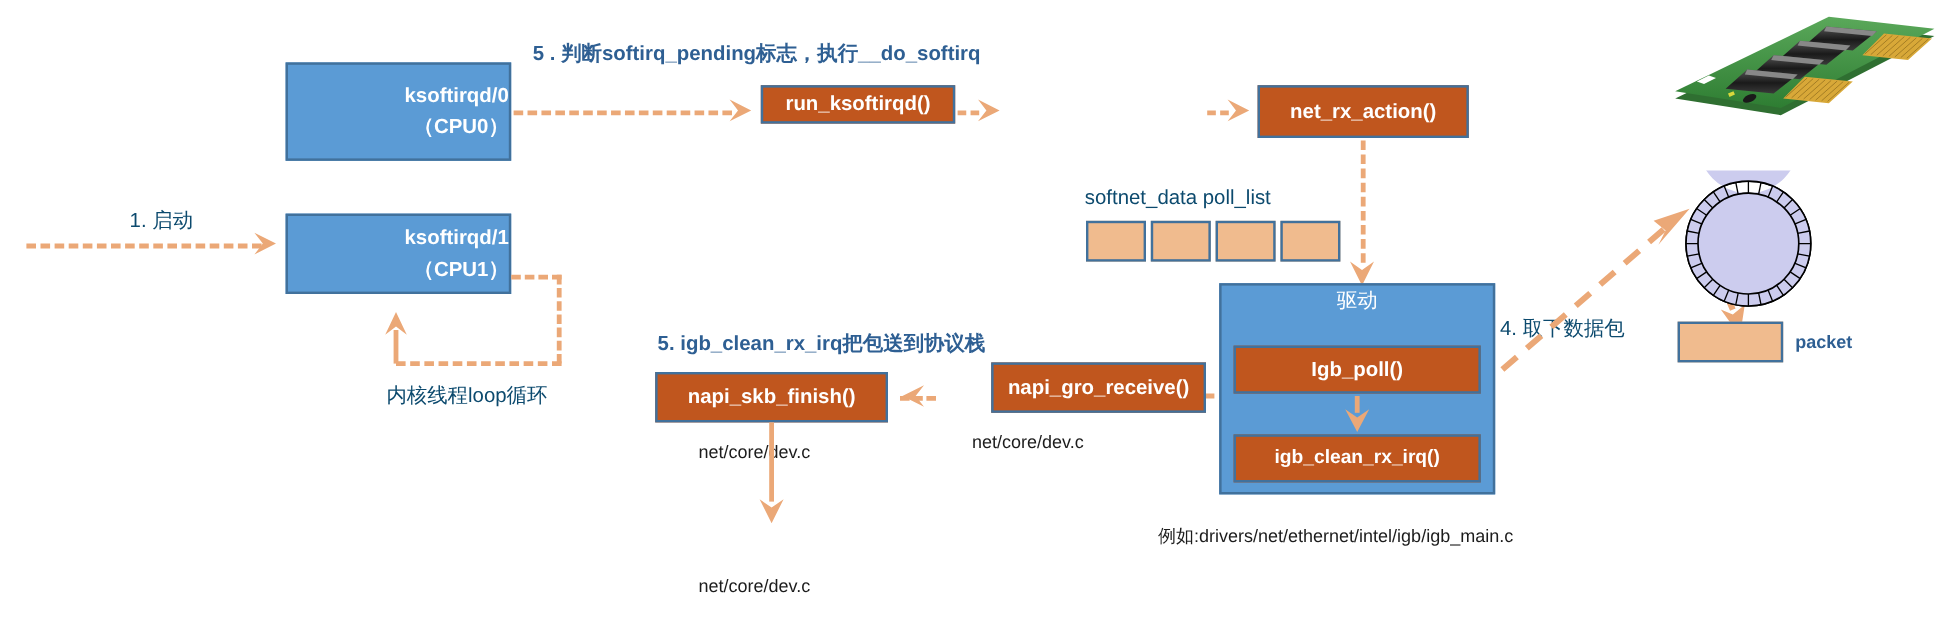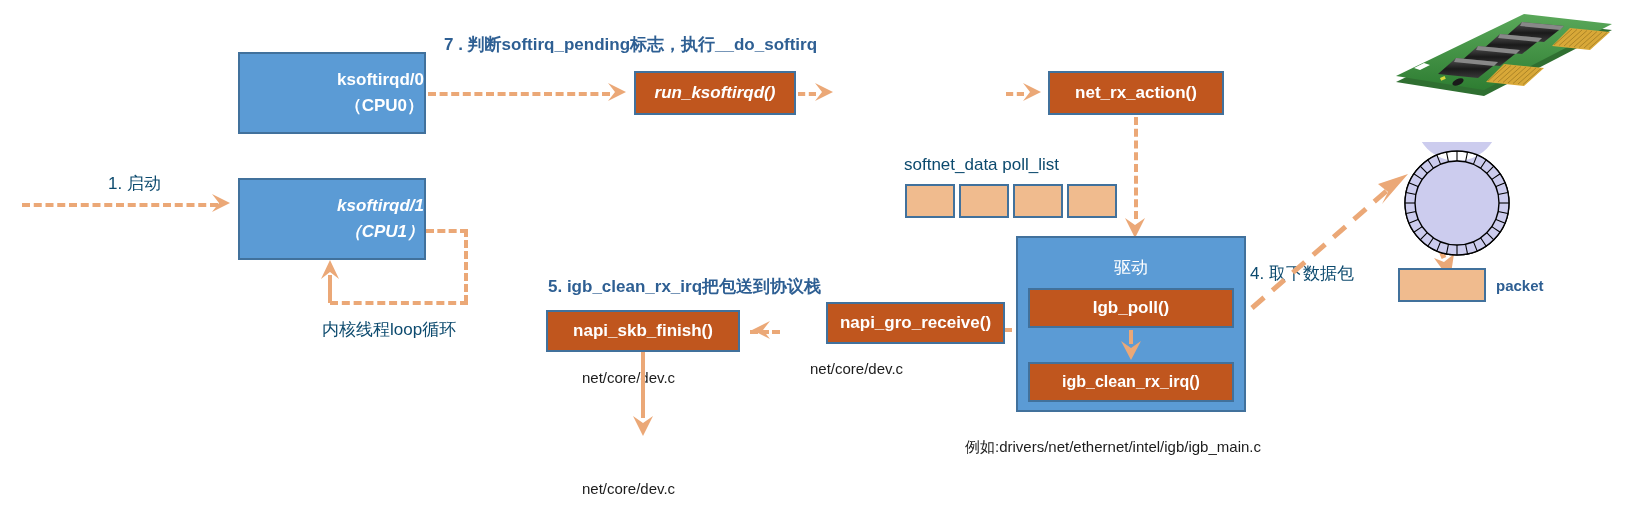--- a/index.html
+++ b/index.html
@@ -52,21 +52,21 @@
   
   .driver-box {
     background: #5b9bd5;
     border: 2px solid #41719c;
     color: #ffffff;
   }
   .driver-title {
     text-align: center;
     font-size: 17px;
     font-weight: normal;
-    padding-top: 18px;
+    padding-top: 1px;
   }
 
   
   .blue-label {
     color: #2e5f93;
     font-weight: bold;
     font-size: 17px;
     white-space: nowrap;
   }
   .blue-label-reg {
@@ -105,21 +105,21 @@
 </head>
 <body>
 
 <div id="canvas">
 
   <div class="abs blue-box" style="left:238px; top:52px; width:188px; height:82px;">
     <span>ksoftirqd/0</span>
     <span>（CPU0）</span>
   </div>
 
-  <div class="abs blue-box" style="left:238px; top:178px; width:188px; height:82px;font-style:italic;">
+  <div class="abs blue-box" style="left:238px; top:178px; width:188px; height:67px;">
     <span>ksoftirqd/1</span>
     <span>（CPU1）</span>
   </div>
 
   <div class="abs dash-h" style="left:22px; top:203px; width:196px;"></div>
   <div class="arr" style="left:210px; top:192px;">
     <svg width="30" height="22" viewBox="0 0 30 22">
         <path d="M2 2 L20 11 L2 20 L9 11 Z" fill="#eba877"></path>
       </svg>
   </div>
@@ -129,30 +129,30 @@
   <div class="abs dash-v" style="left:464px; top:229px; height:74px;"></div>
   <div class="abs dash-h" style="left:330px; top:301px; width:138px;"></div>
   <div class="abs solid-v" style="left:328px; top:275px; height:28px;"></div>
   <div class="arr" style="left:320px; top:258px;">
     <svg width="20" height="24" viewBox="0 0 20 24">
         <path d="M10 2 L19 21 L10 14 L1 21 Z" fill="#eba877"></path>
       </svg>
   </div>
   <div class="abs blue-label-reg" style="left:322px; top:318px;">内核线程loop循环</div>
 
-  <div class="abs blue-label" style="left:444px; top:33px;">7 . 判断softirq_pending标志，执行__do_softirq</div>
+  <div class="abs blue-label" style="left:444px; top:33px;">5 . 判断softirq_pending标志，执行__do_softirq</div>
 
   <div class="abs dash-h" style="left:428px; top:92px; width:182px;"></div>
   <div class="arr" style="left:606px; top:81px;">
     <svg width="30" height="22" viewBox="0 0 30 22">
         <path d="M2 2 L20 11 L2 20 L9 11 Z" fill="#eba877"></path>
       </svg>
   </div>
 
-  <div class="abs orange-box" style="left:634px; top:71px; width:162px; height:44px;font-style:italic;">run_ksoftirqd()</div>
+  <div class="abs orange-box" style="left:634px; top:71px; width:162px; height:32px;">run_ksoftirqd()</div>
 
   <div class="abs dash-h" style="left:798px; top:92px; width:18px;"></div>
   <div class="arr" style="left:813px; top:81px;">
     <svg width="30" height="22" viewBox="0 0 30 22">
         <path d="M2 2 L20 11 L2 20 L9 11 Z" fill="#eba877"></path>
       </svg>
   </div>
 
 
   <div class="abs dash-h" style="left:1006px; top:92px; width:18px;"></div>

